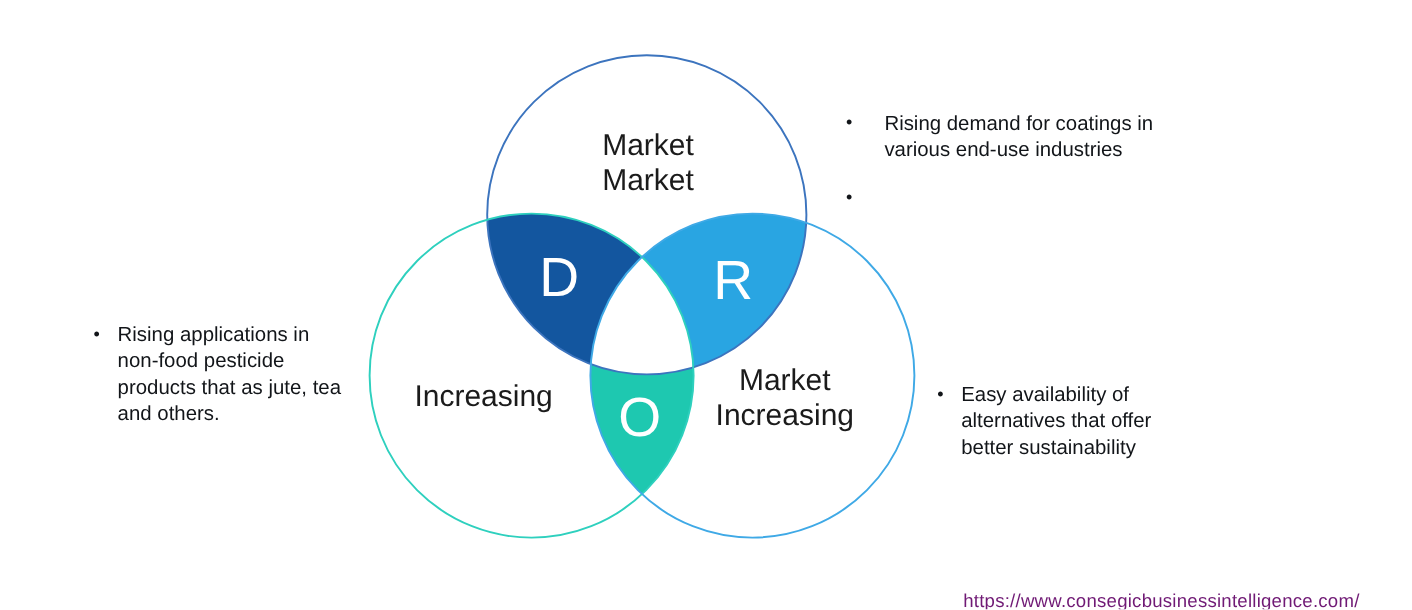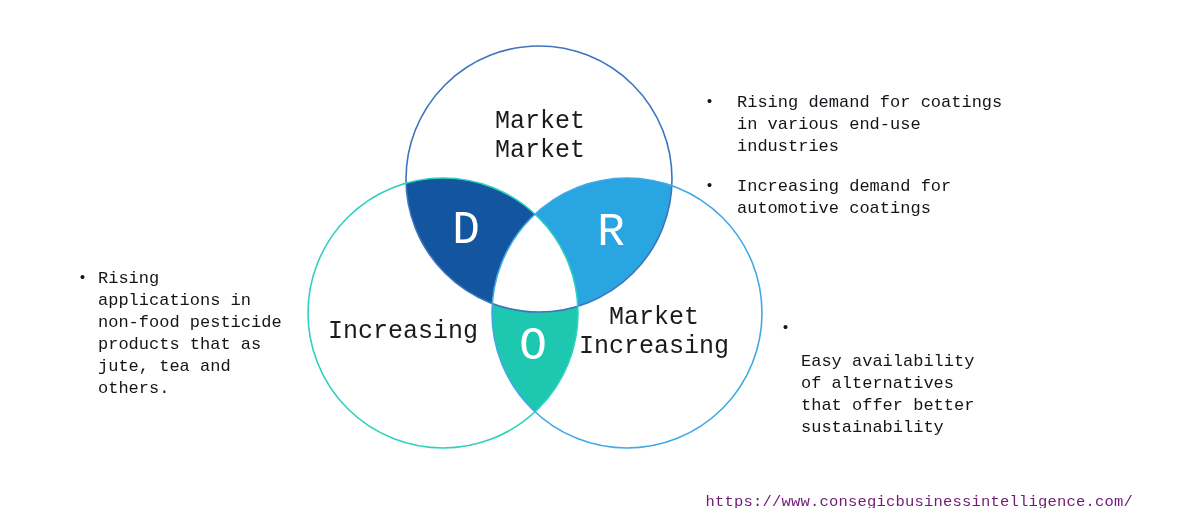--- a/index.html
+++ b/index.html
@@ -1,21 +1,21 @@
 <!DOCTYPE html>
 <html><head>
 <meta charset="utf-8">
 <style>
   html, body { margin: 0; padding: 0; background: #ffffff; }
   .canvas {
     position: relative;
     width: 1177px;
     height: 508px;
     background: #ffffff;
-    font-family: Liberation Mono, monospace;
+    font-family: Liberation Sans, sans-serif;
     overflow: hidden;
   }
   .venn-svg { position: absolute; left: 0; top: 0; }
 
   
   .venn-label {
     position: absolute;
     transform: translate(-50%, -50%);
     text-align: center;
     font-size: 25px;
@@ -63,21 +63,21 @@
   .list-drivers { left: 705px; top: 92px; }
   .list-drivers .bullet-marker { width: 32px; }
   .list-drivers .bullet-text { width: 272px; }
 
   .list-opportunity { left: 78px; top: 268px; }
   .list-opportunity .bullet-marker { width: 20px; }
   .list-opportunity .bullet-text { width: 192px; }
 
   .list-restraints { left: 781px; top: 318px; }
   .list-restraints .bullet-marker { width: 20px; }
-  .list-restraints .bullet-text { width: 198px; margin-top: 33px; }
+  .list-restraints .bullet-text { width: 198px; }
 
   
   .footer-url {
     position: absolute;
     right: 44px;
     top: 493px;
     font-size: 15.5px;
     color: #701a75;
     letter-spacing: 0.2px;
   }
@@ -136,21 +136,20 @@
   <div class="lens-letter letter-r">R</div>
   <div class="lens-letter letter-o">O</div>
 
   <div class="bullet-list list-drivers">
     <div class="bullet-item">
       <span class="bullet-marker">•</span>
       <span class="bullet-text">Rising demand for coatings in various end-use industries</span>
     </div>
     <div class="bullet-item">
       <span class="bullet-marker">•</span>
-      <span class="bullet-text">Increasing demand for automotive coatings</span>
     </div>
   </div>
 
   <div class="bullet-list list-opportunity">
     <div class="bullet-item">
       <span class="bullet-marker">•</span>
       <span class="bullet-text">Rising applications in non-food pesticide products that as jute, tea and others.</span>
     </div>
   </div>
 

